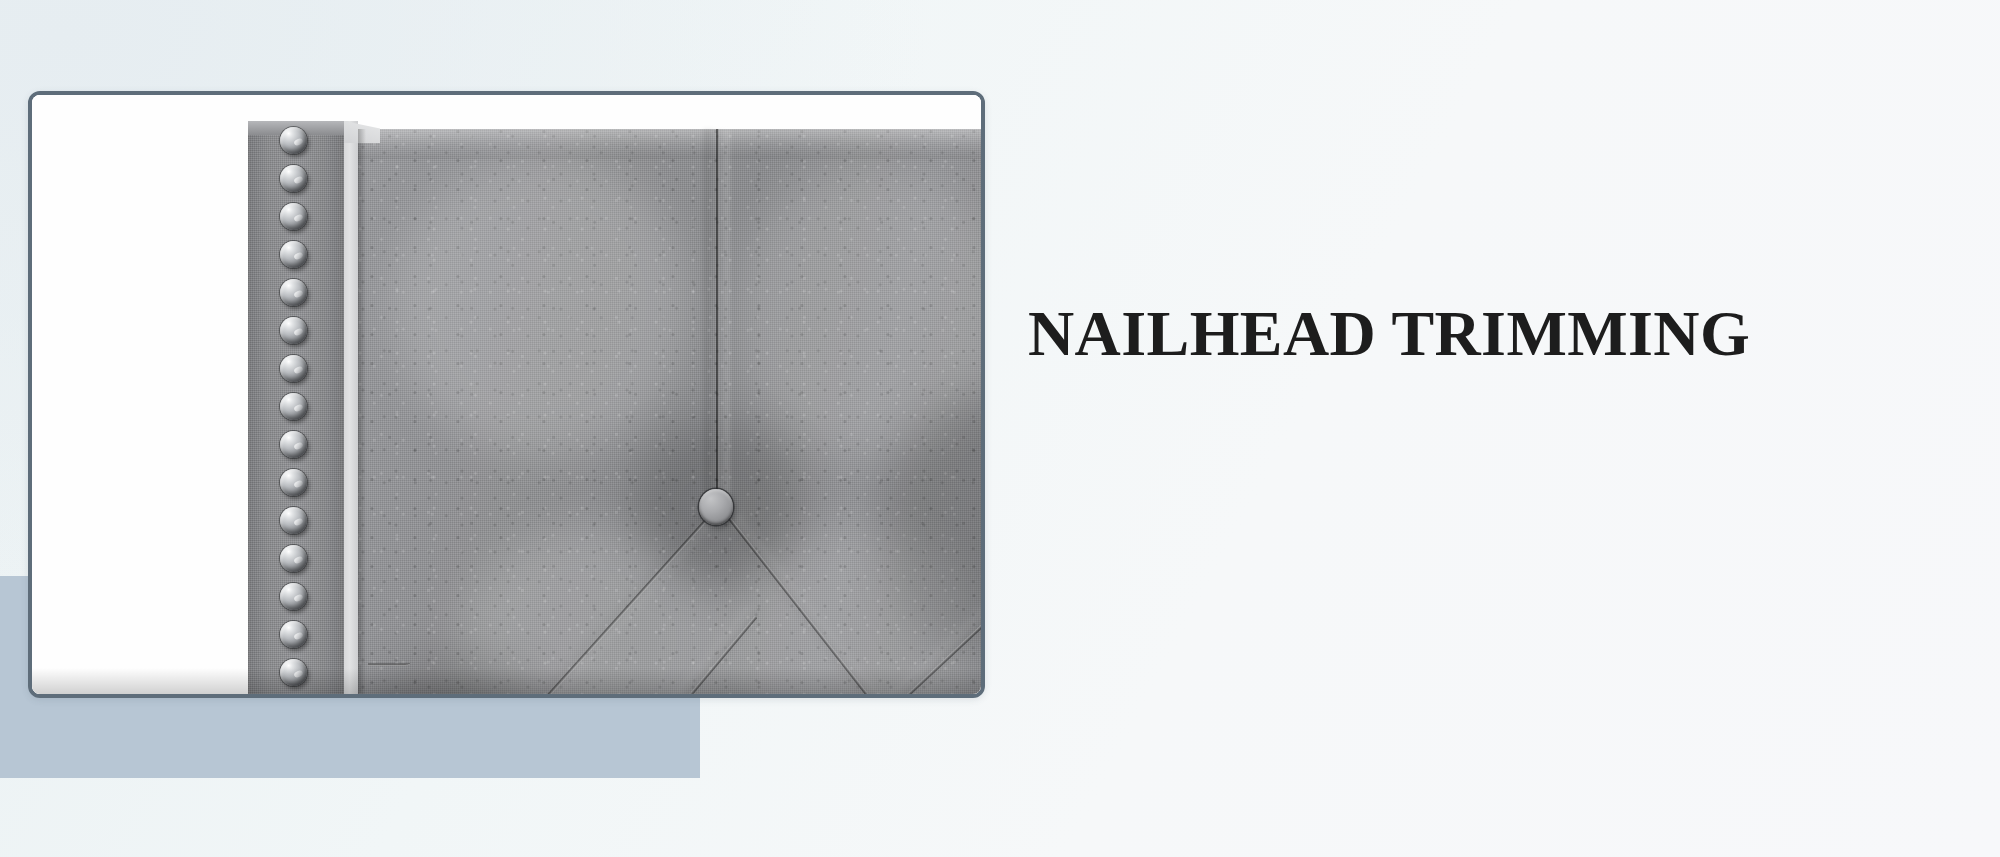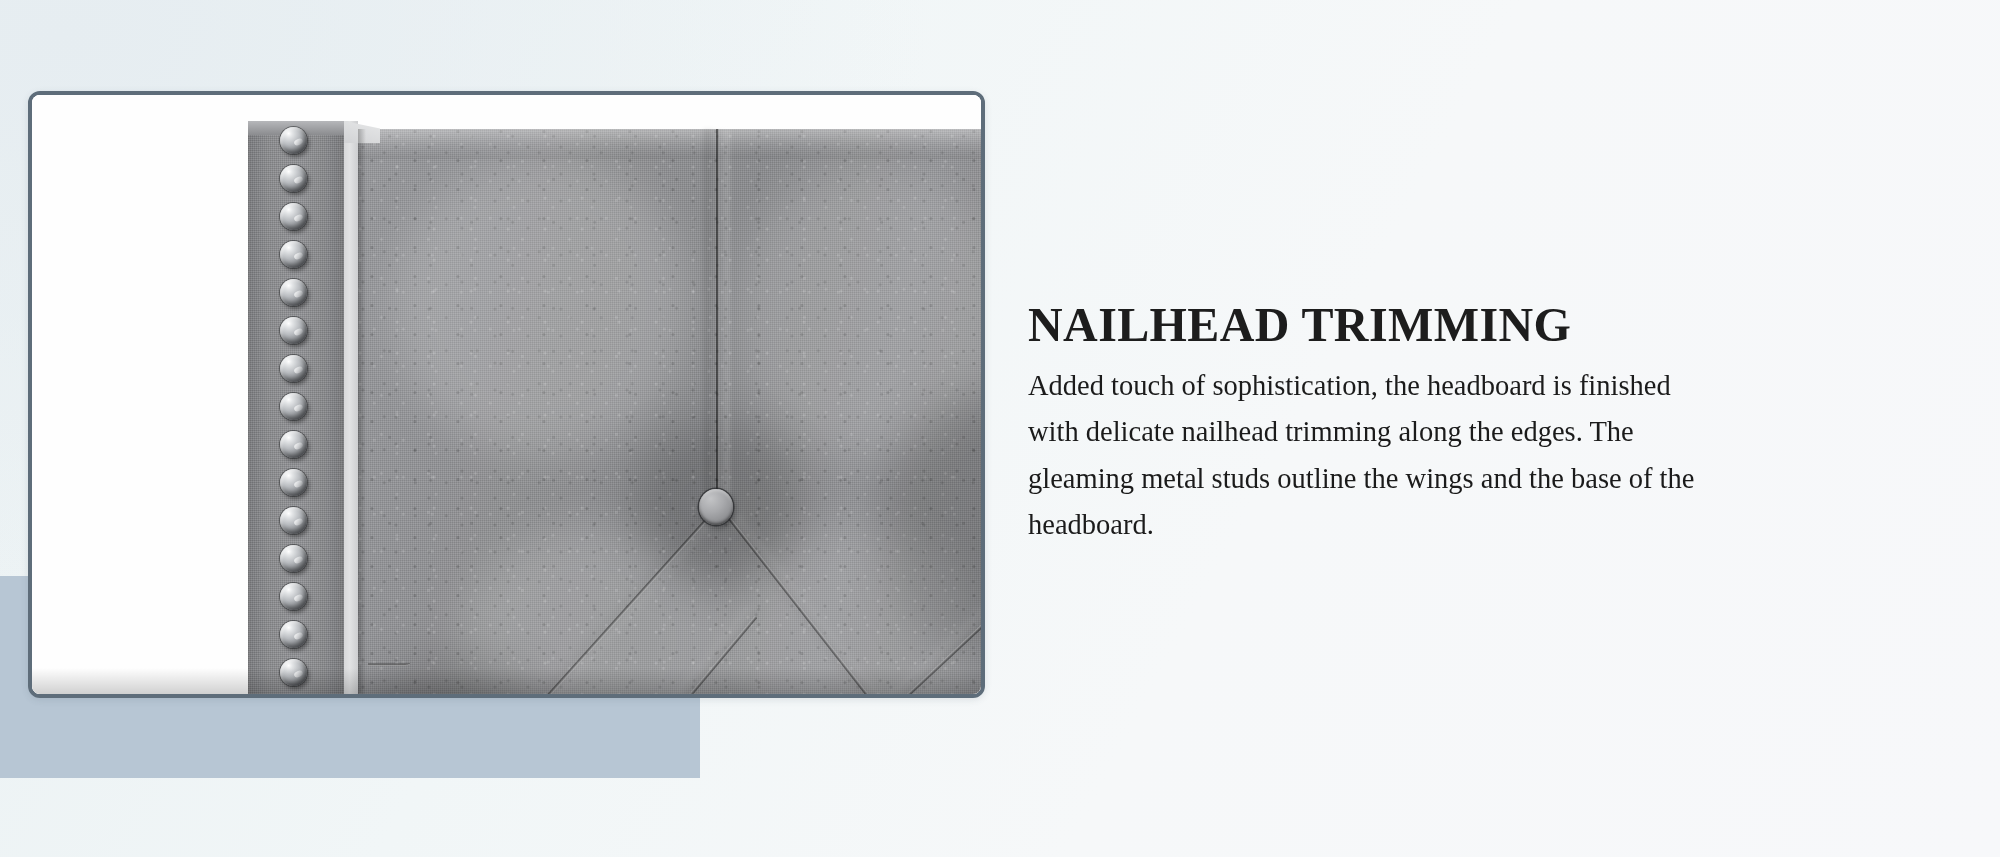--- a/index.html
+++ b/index.html
@@ -207,21 +207,21 @@
   }
 
   
   .copy {
     position:absolute;
     left:1028px; top:300px;
     width:700px;
   }
   .headline {
     font-family:"Liberation Serif", serif;
-    font-size:48px;
+    font-size:64px;
     font-weight:700;
     letter-spacing:.4px;
     color:#1d1d1d;
     line-height:1.06;
     white-space:nowrap;
   }
   .body-copy {
     margin-top:12px;
     font-family:"Liberation Serif", serif;
     font-size:28.5px;
@@ -294,14 +294,13 @@
     <div class="stud" style="top:488px;"></div>
     <div class="stud" style="top:526px;"></div>
     <div class="stud" style="top:564px;"></div>
 
     <div class="photo-bottom-shade"></div>
   </div>
 </div>
 
 <div class="copy">
   <div class="headline">NAILHEAD TRIMMING</div>
-  <div class="body-copy">Added touch of sophistication, the headboard is finished with delicate nailhead trimming along the edges. The gleaming metal studs outline the wings and the base of the headboard.</div>
 </div>
 
 </body></html>

